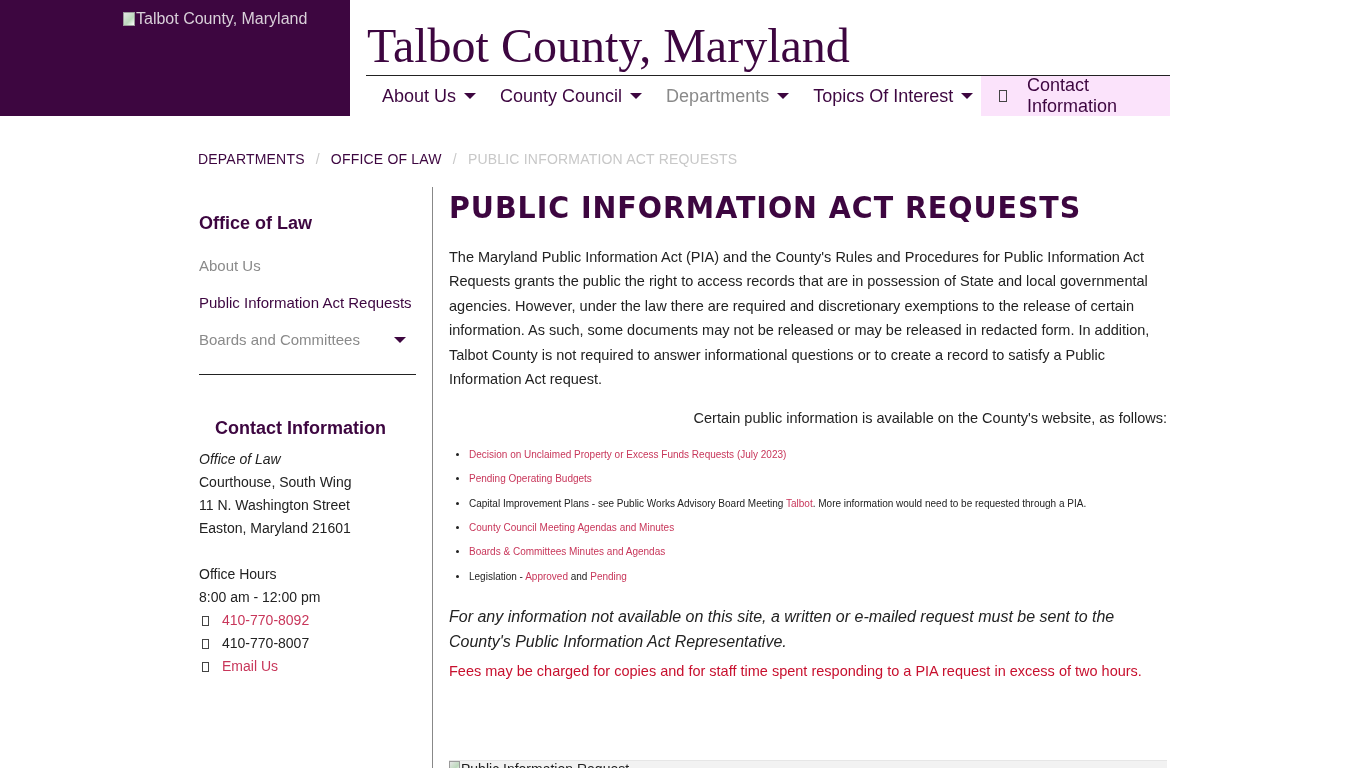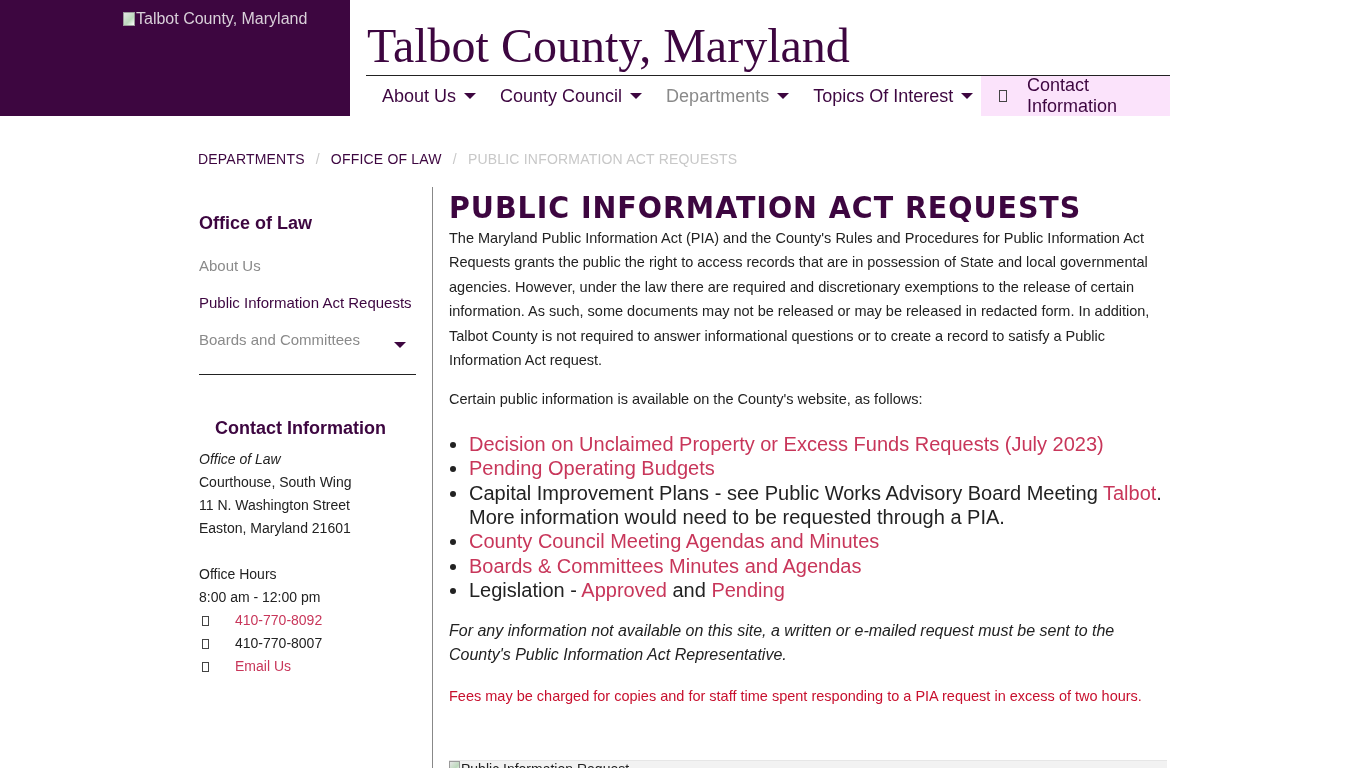--- a/index.html
+++ b/index.html
@@ -59,47 +59,47 @@
   }
   .breadcrumb .crumb { color: #3d0640; }
   .breadcrumb .crumb.current { color: #c8c8c8; }
   .breadcrumb .sep { color: #c8c8c8; margin: 0 11px; }
 
   
   .sidebar { position: absolute; left: 199px; top: 210px; width: 217px; }
   .side-heading { font-size: 18px; font-weight: bold; color: #3d0640; margin-top: 3px; }
   .side-link { font-size: 15px; color: #8a8a8a; margin-top: 23px; display: block; line-height: 17px; cursor: pointer; }
   .side-link.active { color: #3d0640; margin-top: 20px; }
-  .side-link.withcaret { display: flex; align-items: flex-end; justify-content: space-between; margin-top: 20px; }
+  .side-link.withcaret { display: flex; align-items: center; justify-content: space-between; margin-top: 20px; }
   .side-link.withcaret .caret { margin-right: 10px; }
   .side-rule { height: 1px; background: #222; margin-top: 26px; width: 217px; }
   .contact-heading {
     font-size: 18px; font-weight: bold; color: #3d0640; margin-top: 43px; margin-left: 16px;
   }
   .contact-lines { margin-top: 9px; font-size: 14px; line-height: 23px; color: #222; }
   .contact-lines .italic { font-style: italic; }
   .contact-lines .gap { height: 23px; }
-  .contact-lines .icon-row { display: flex; align-items: center; gap: 13px; }
+  .contact-lines .icon-row { display: flex; align-items: center; }
   .contact-lines .glyph-box { width: 7px; height: 10px; margin-right: 13px; margin-left: 3px; }
   .link-pink { color: #c8365a; cursor: pointer; }
 
   .v-divider { position: absolute; left: 432px; top: 187px; width: 1px; height: 581px; background: #888; }
 
   
   .main { position: absolute; left: 449px; top: 190px; width: 718px; }
   .page-title {
     font-size: 30px; font-weight: 900; color: #3d0640; letter-spacing: 1px; line-height: 36px;
     font-family: "DejaVu Sans", "Liberation Sans", sans-serif; transform: scaleX(0.95); transform-origin: left;
   }
-  .para { font-size: 14.5px; line-height: 24.4px; color: #222; margin-top: 0; }
-  .para2 { margin-top: 15px; }
-  .bullets { margin-top: 20px; padding-left: 20px; font-size: 20px; line-height: 24.4px; }
+  .para { font-size: 14.5px; line-height: 24.4px; color: #222; margin-top: 19px; }
+  .para2 { margin-top: 15px; text-align: right; }
+  .bullets { margin-top: 12px; padding-left: 20px; font-size: 10px; line-height: 24.4px; }
   .bullets li { list-style: disc; color: #222; }
   .italic-para { font-style: italic; margin-top: 16px; font-size: 16px; line-height: 24.4px; }
-  .fees-para { color: #c8102e; margin-top: 16px; font-size: 14.5px; line-height: 24.4px; }
+  .fees-para { color: #c8102e; margin-top: 5px; font-size: 14.5px; line-height: 24.4px; }
   .image-strip {
     position: absolute; left: 449px; top: 760px; width: 718px; height: 12px;
     background: #f2f2f2; border-top: 1px solid #e6e6e6; display: flex; align-items: flex-start;
     font-size: 14px; color: #222; overflow: hidden;
   }
   .image-strip .broken-img { width: 11px; height: 12px; }
 </style>
 </head>
 <body>
 

